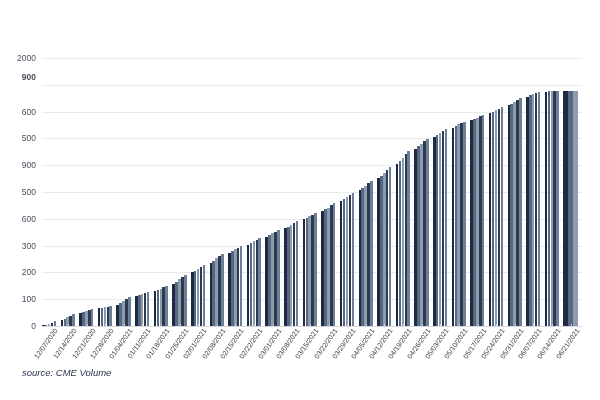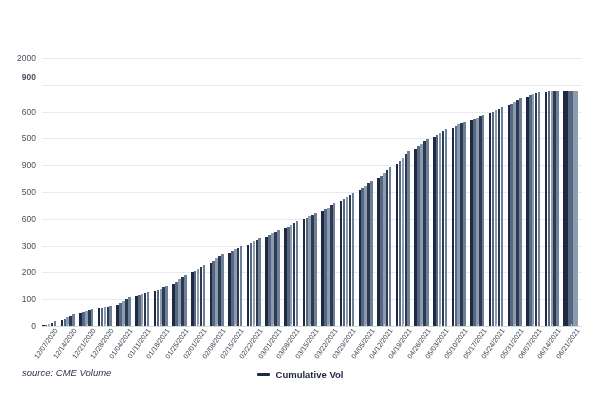--- a/index.html
+++ b/index.html
@@ -343,18 +343,14 @@
       <div class="xtick" style="left: 491.4px;"></div>
       <div class="xlabel" style="left: 495.4px;">06/07/2021</div>
       <div class="xtick" style="left: 510.021px;"></div>
       <div class="xlabel" style="left: 514.021px;">06/14/2021</div>
       <div class="xtick" style="left: 528.641px;"></div>
       <div class="xlabel" style="left: 532.641px;">06/21/2021</div>
     </div>
 
   <div id="source-note">source: CME Volume</div>
 
-  <div id="legend">
-    <span id="legend-swatch"></span>
-    <span id="legend-label">Cumulative Vol</span>
-  </div>
 
 </div>
 
 </body></html>

